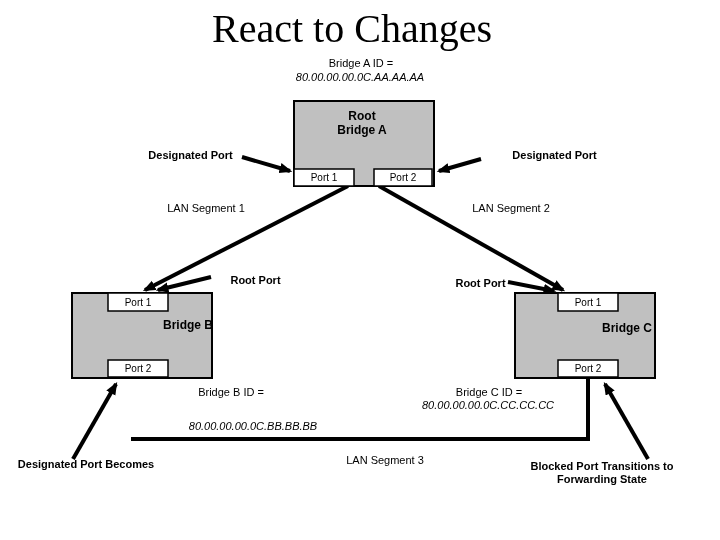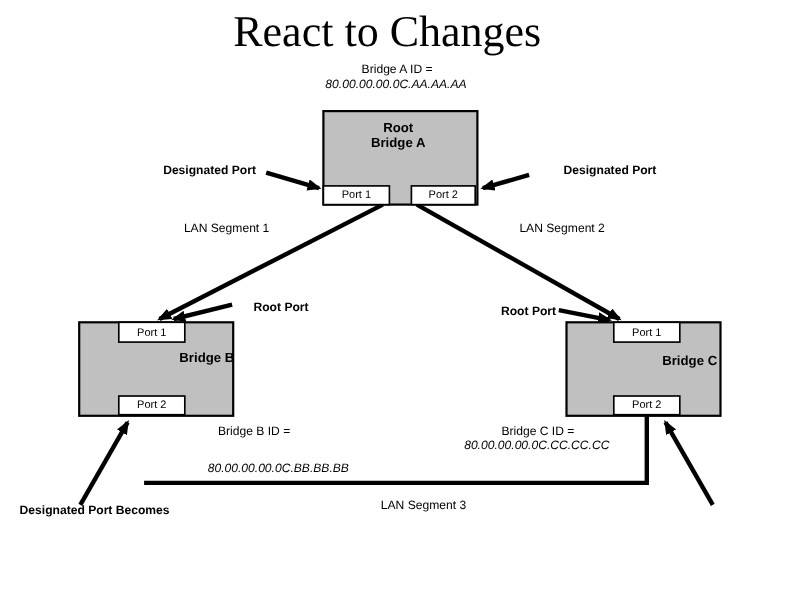--- a/index.html
+++ b/index.html
@@ -95,14 +95,18 @@
 
   <div class="lbl" style="left:489px; top:386px;">Bridge C ID =</div>
   <div class="lbl italic" style="left:488px; top:399px;">80.00.00.00.0C.CC.CC.CC</div>
 
   <div class="lbl" style="left:385px; top:454px;">LAN Segment 3</div>
 
   <div class="lbl note" style="left:86px; top:458px;">
     <span>Designated Port Becomes</span>
   </div>
 
+  <div class="lbl note" style="left:602px; top:460px;">
+    <span>Blocked Port Transitions to</span>
+    <span>Forwarding State</span>
+  </div>
 
 </div>
 
 </body></html>

